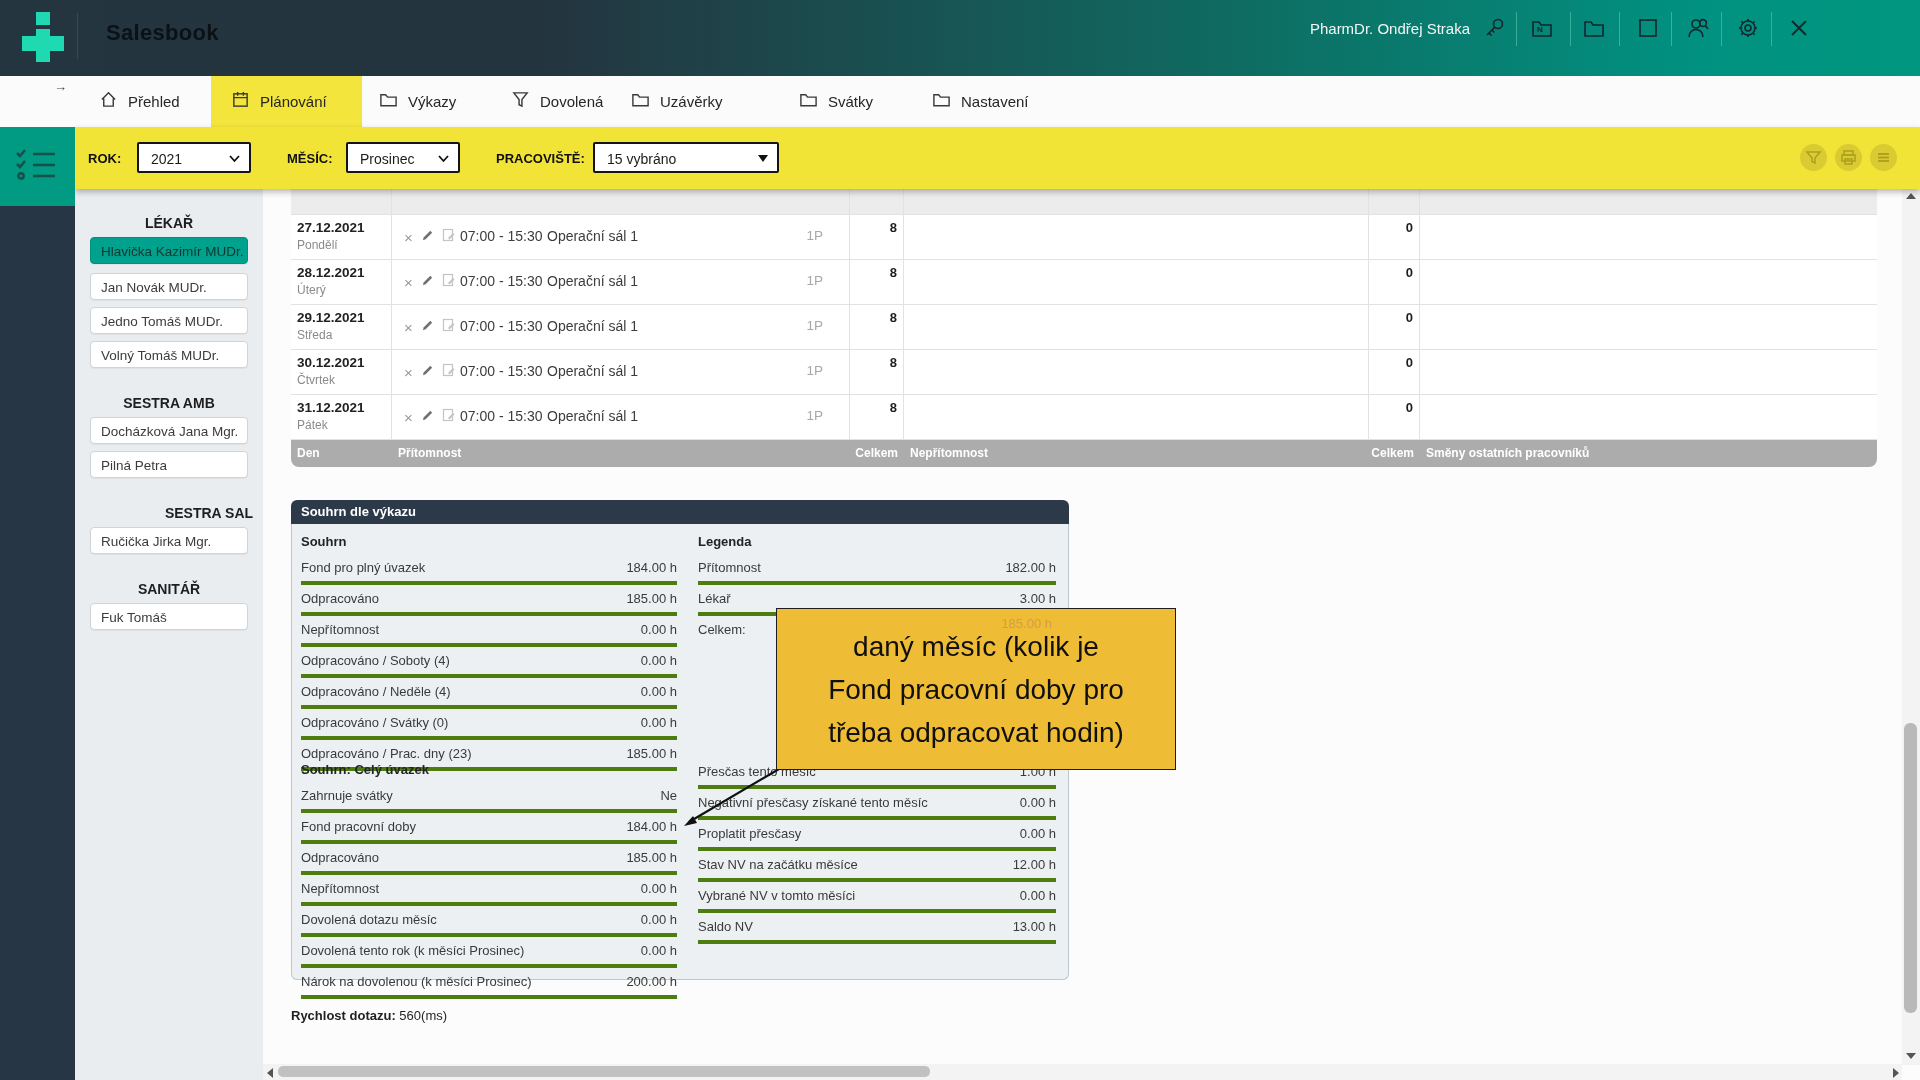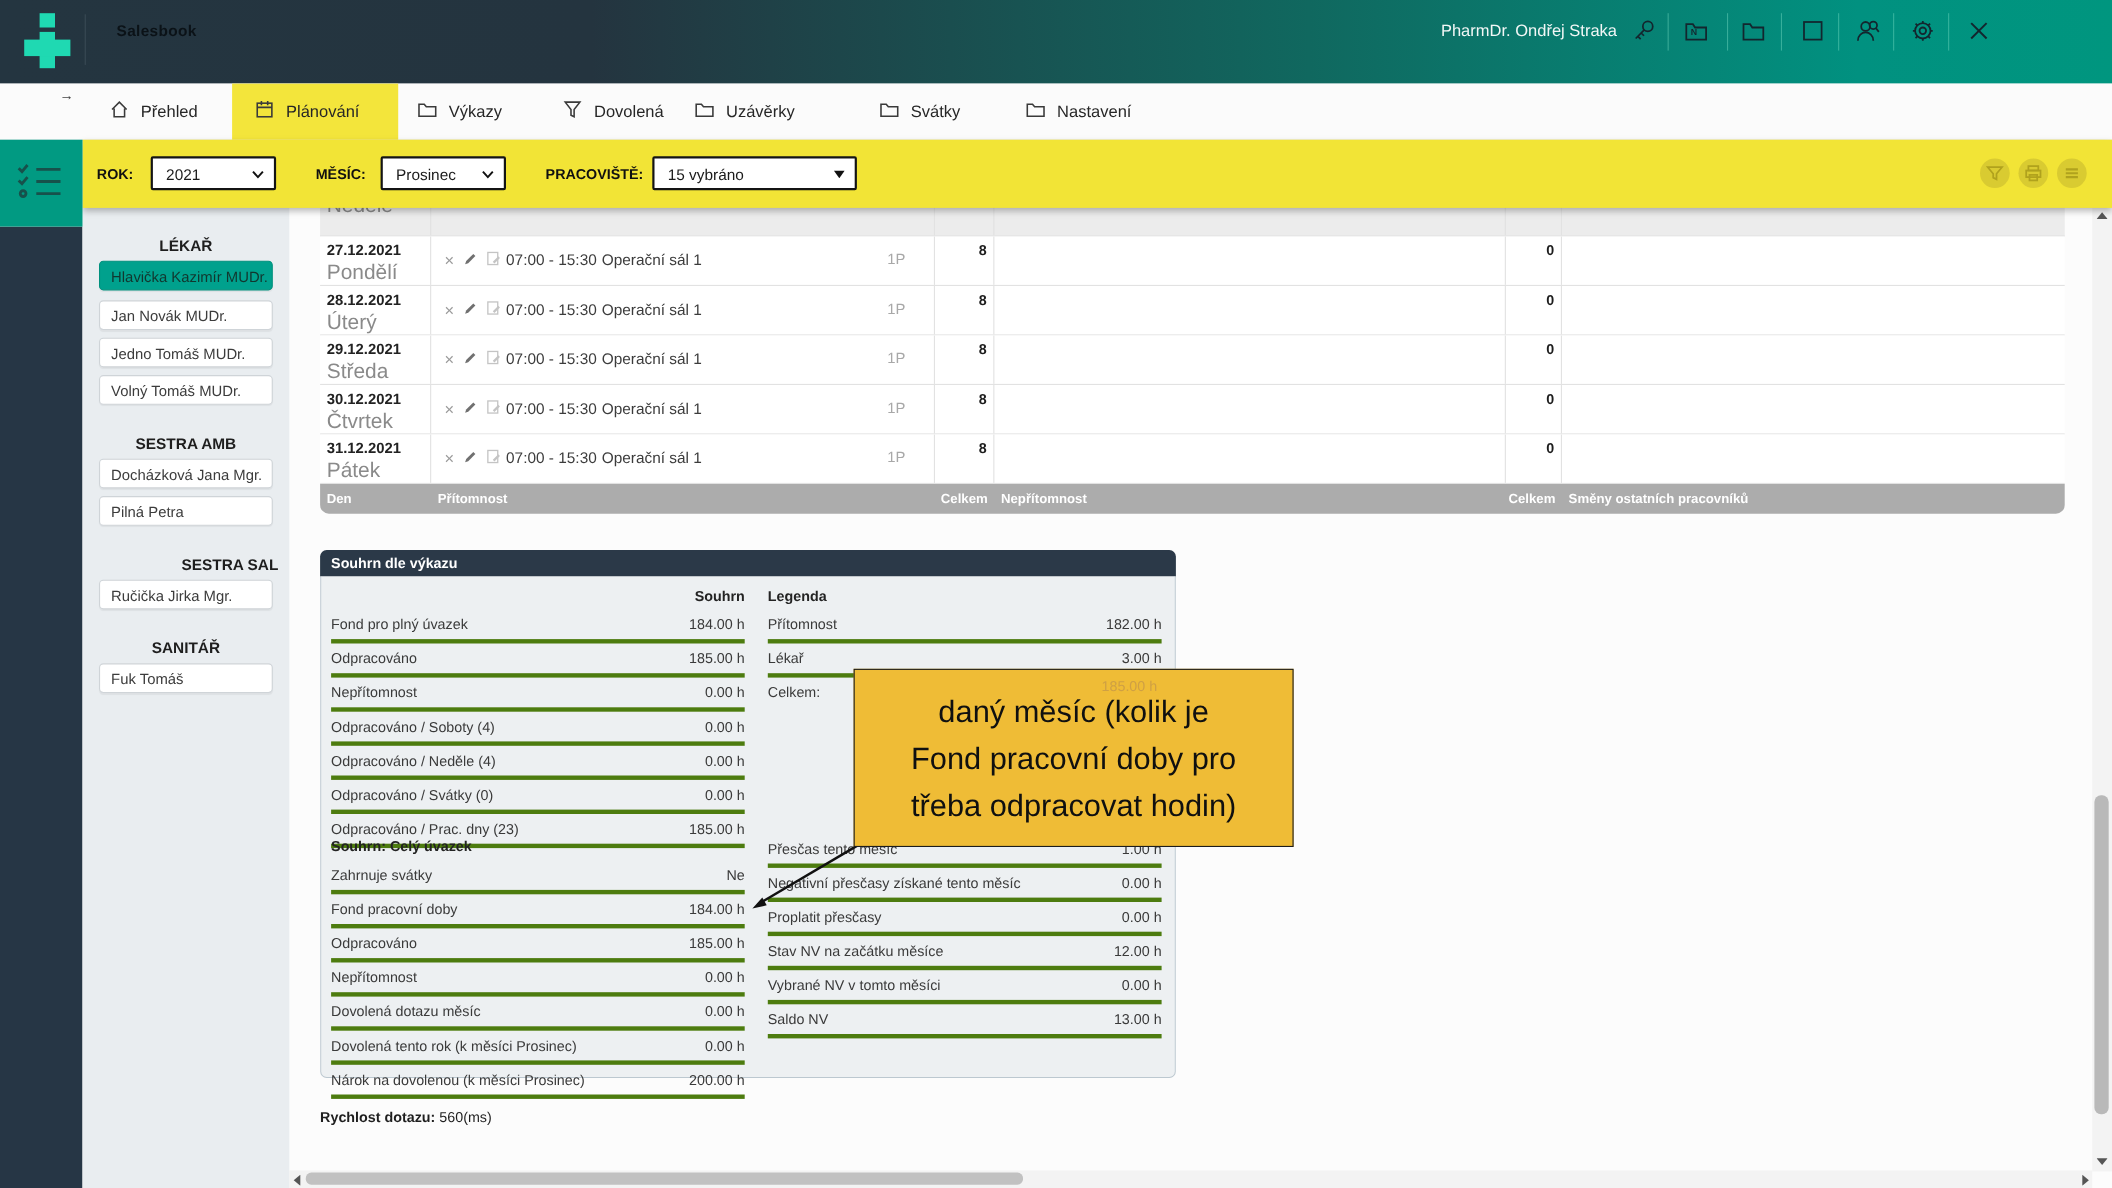--- a/index.html
+++ b/index.html
@@ -5,21 +5,21 @@
   html,body{margin:0;padding:0;background:#888;}
   #app{position:relative;width:1920px;height:1080px;overflow:hidden;
        font-family:"Liberation Sans",sans-serif;background:#fcfcfc;}
   .abs{position:absolute;}
 
   
   #header{left:0;top:0;width:1920px;height:76px;
     background:linear-gradient(90deg,#243540 0%,#24343f 28%,#10685f 62%,#019180 88%,#00967f 100%);}
   #logo-cross .bar{position:absolute;background:#1fd9b2;}
   #hdr-divider{left:77px;top:13px;width:1px;height:46px;background:#394a55;}
-  #app-title{left:106px;top:20px;font-size:14px;font-weight:bold;color:#0b1217;letter-spacing:.3px;}
+  #app-title{left:106px;top:20px;font-size:22px;font-weight:bold;color:#0b1217;letter-spacing:.3px;}
   #user-name{left:1240px;top:20px;width:230px;text-align:right;font-size:15px;color:#f2f7f6;}
   .hdr-vline{top:12px;width:1px;height:34px;background:rgba(120,220,195,.45);}
   .hicon{top:16px;width:24px;height:24px;}
   .hicon svg{stroke:#13262e;fill:none;stroke-width:1.6px;}
   #folder-n-badge{position:absolute;left:7px;top:9px;font-size:8px;font-weight:bold;color:#13262e;}
 
   
   #navbar{left:0;top:76px;width:1920px;height:51px;background:#fbfbfb;border-bottom:1px solid #e8e8e8;}
   #nav-collapse{left:54px;top:3px;font-size:13px;color:#444;}
   .tab{top:0;height:51px;display:flex;align-items:center;cursor:pointer;}
@@ -48,21 +48,21 @@
   .sitem.selected{background:#00a18d;border-color:#00917e;color:#11372f;}
 
   
   #table{left:291px;top:170px;width:1586px;z-index:1;}
   .trow{position:relative;display:grid;grid-template-columns:101px 458px 54px 465px 51px 457px;
     width:1586px;height:45px;background:#fff;border-bottom:1px solid #e2e2e2;box-sizing:border-box;}
   .trow.weekend{background:#ececec;}
   .tcell{position:relative;border-right:1px solid #e2e2e2;box-sizing:border-box;}
   .tcell:last-child{border-right:none;}
   .tdate{position:absolute;left:6px;top:5px;font-size:13.5px;font-weight:bold;color:#222;}
-  .tday{position:absolute;left:6px;top:23px;font-size:19px;color:#8a8a8a;}
+  .tday{position:absolute;left:6px;top:23px;font-size:12px;color:#8a8a8a;}
   .ticons{position:absolute;left:12px;top:13px;display:flex;gap:8px;align-items:center;}
   .ttime{position:absolute;left:68px;top:13px;font-size:14px;color:#3c3c3c;}
   .tloc{position:absolute;left:155px;top:13px;font-size:14px;color:#3c3c3c;}
   .tbadge{position:absolute;right:26px;top:13px;font-size:13.5px;color:#a8a8a8;}
   .tsum{position:absolute;right:6px;top:5px;font-size:13px;font-weight:bold;color:#1d1d1d;}
   #tfooter{display:grid;grid-template-columns:101px 458px 54px 465px 51px 457px;width:1586px;height:27px;
     background:#acacac;border-radius:0 0 8px 8px;color:#fff;font-size:12px;font-weight:bold;}
   #tfooter div{line-height:27px;padding-left:6px;box-sizing:border-box;}
   #tfooter div.r{text-align:right;padding-right:6px;padding-left:0;}
 
@@ -378,21 +378,21 @@
       <div class="r">Celkem</div>
       <div>Nepřítomnost</div>
       <div class="r">Celkem</div>
       <div>Směny ostatních pracovníků</div>
     </div>
   </div>
 
   <div class="abs" id="sum-hdr">Souhrn dle výkazu</div>
   <div class="abs" id="sum-body"></div>
 
-  <div class="abs scol" style="left:301px;top:530px;width:376px;text-align:right;">
+  <div class="abs scol" style="left:301px;top:530px;width:376px;">
     <div class="ssec-title">Souhrn</div>
     <div class="srow">
         <span>Fond pro plný úvazek</span>
         <span>184.00 h</span>
       </div>
     <div class="srow">
         <span>Odpracováno</span>
         <span>185.00 h</span>
       </div>
     <div class="srow">

